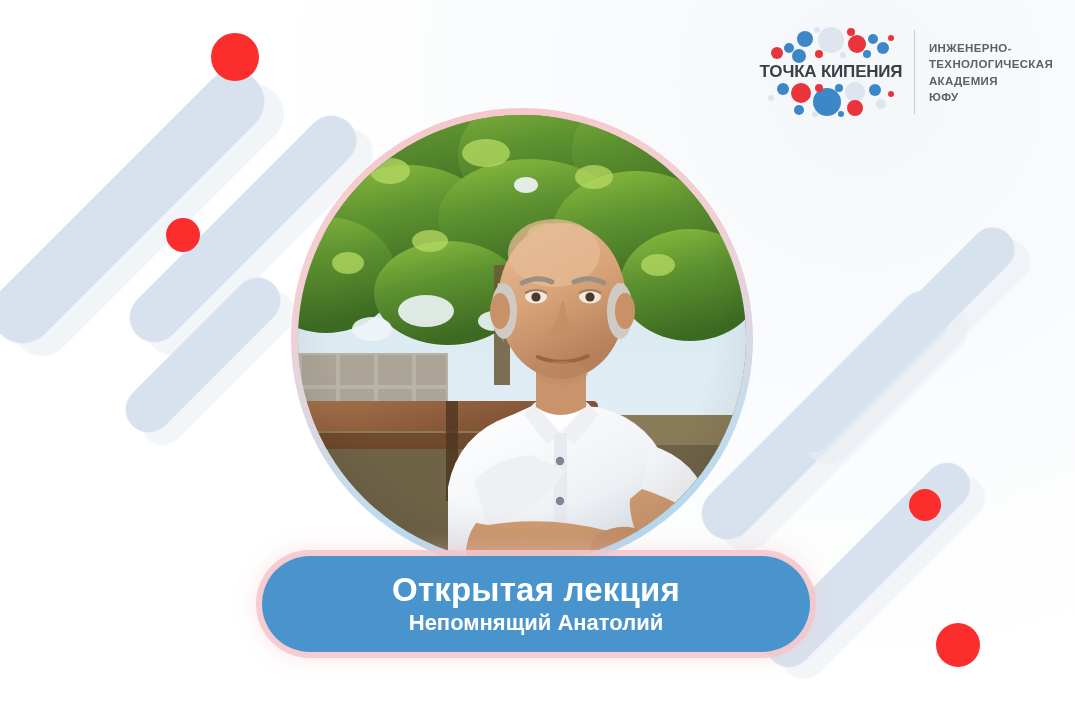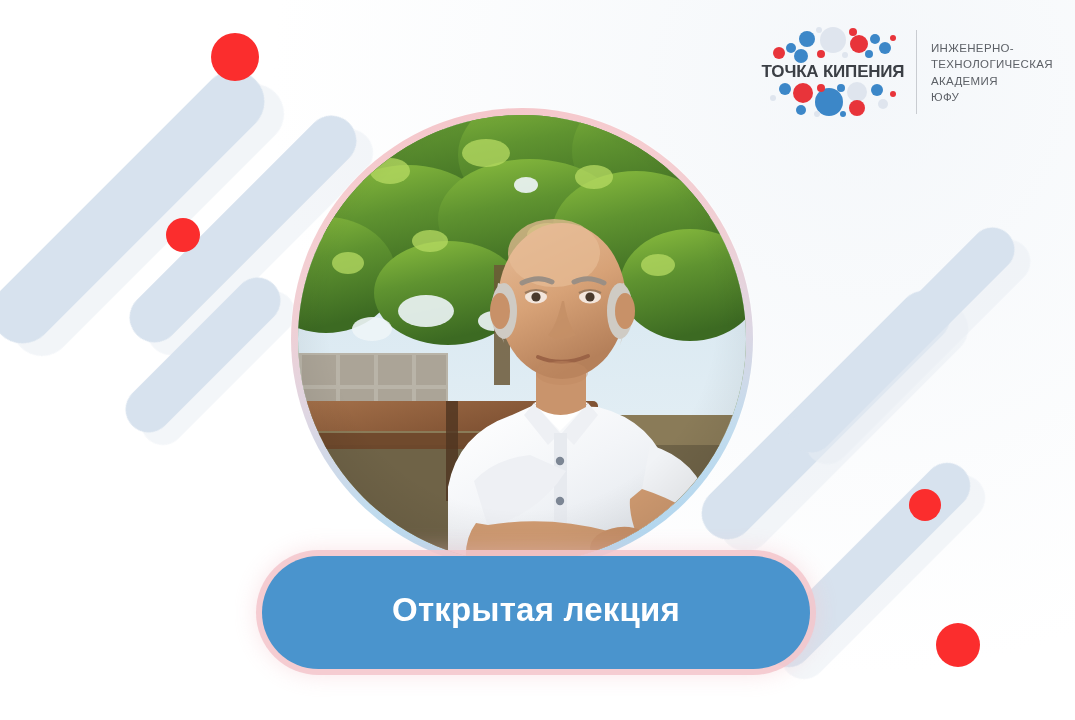--- a/index.html
+++ b/index.html
@@ -46,21 +46,21 @@
   }
   #portrait{
     width:100%;height:100%;border-radius:50%;overflow:hidden;
     position:relative;background:#6d8f4a;
   }
   #portrait svg{display:block;width:100%;height:100%;}
 
   
   #banner{
     position:absolute;
-    left:262px;top:556px;width:548px;height:113px;
+    left:262px;top:556px;width:548px;height:96px;
     border-radius:60px;
     background:#4a94cd;
     box-shadow:0 0 0 6px rgba(243,198,203,.85), 0 0 22px 6px rgba(243,198,203,.45);
     display:flex;flex-direction:column;align-items:center;justify-content:center;
     color:#ffffff;
   }
   #banner .title{
     font-size:33px;font-weight:bold;letter-spacing:.2px;line-height:1.05;
     margin:0 0 4px 0;
   }
@@ -75,21 +75,21 @@
   }
   #logo-mark{
     width:152px;height:92px;position:relative;margin-right:7px;
   }
   #logo-mark svg{display:block;width:152px;height:92px;}
   #logo-divider{
     width:1px;align-self:stretch;background:#c9ccd1;margin:4px 14px 4px 0;height:84px;
   }
   #logo-text{
     font-size:11.5px;line-height:1.42;color:#5d6167;letter-spacing:.35px;
-    padding-top:14px;white-space:pre-line;font-weight:normal;
+    padding-top:14px;white-space:pre-line;font-weight:bold;
   }
 </style>
 </head>
 <body>
 
 <div id="poster">
 
   <div class="bar shadow" style="left:118px;top:40px;width:60px;height:360px;transform:rotate(45deg);opacity:.55;"></div>
   <div class="bar" style="left:97px;top:27px;width:62px;height:360px;transform:rotate(45deg);"></div>
 
@@ -254,20 +254,21 @@
 
         <ellipse cx="322" cy="430" rx="30" ry="18" fill="#cb9369" transform="rotate(-8 322 430)"></ellipse>
 
         <rect x="0" y="0" width="448" height="448" fill="url(#vign)"></rect>
       </svg>
     </div>
   </div>
 
   <div id="banner">
     <div class="title">Открытая лекция</div>
+    <div class="subtitle">Непомнящий Анатолий</div>
   </div>
 
   <div id="logo">
 
     <div id="logo-mark">
       <svg viewBox="0 0 152 92" aria-hidden="true">
 
         <g>
           <circle cx="76" cy="14" r="13" fill="#dfe5ee"></circle>
           <circle cx="50" cy="13" r="8" fill="#3c87c8"></circle>

